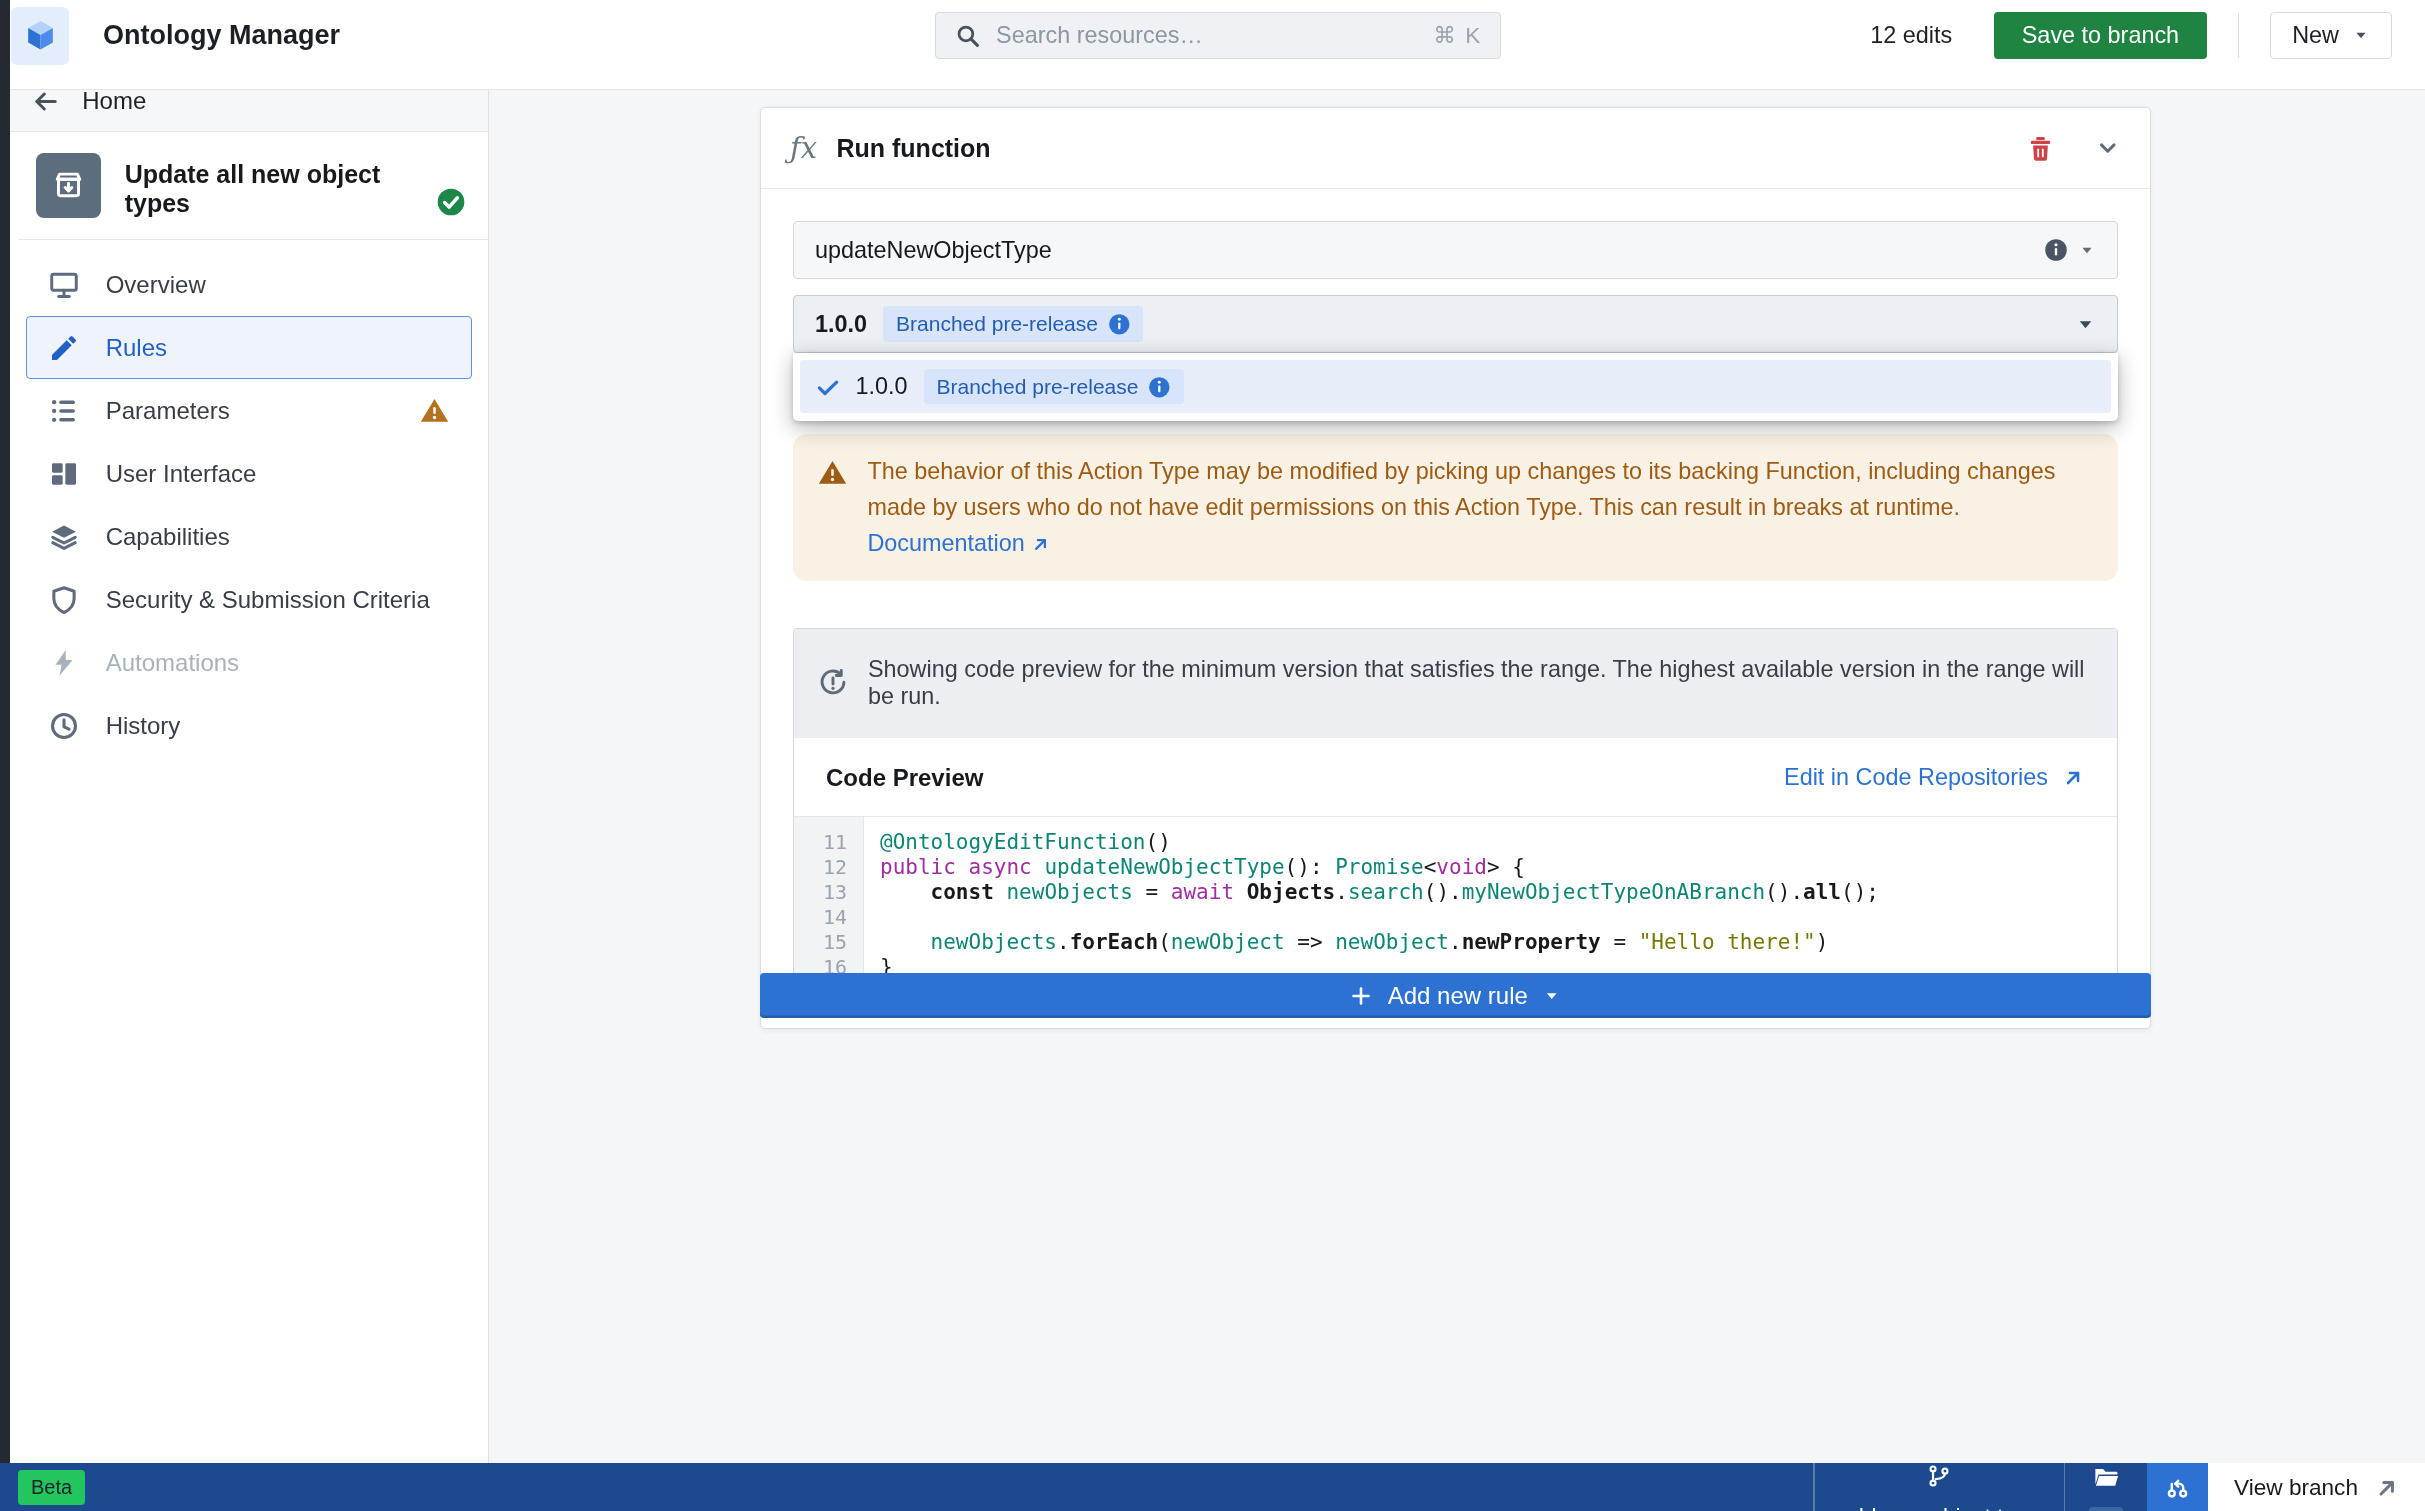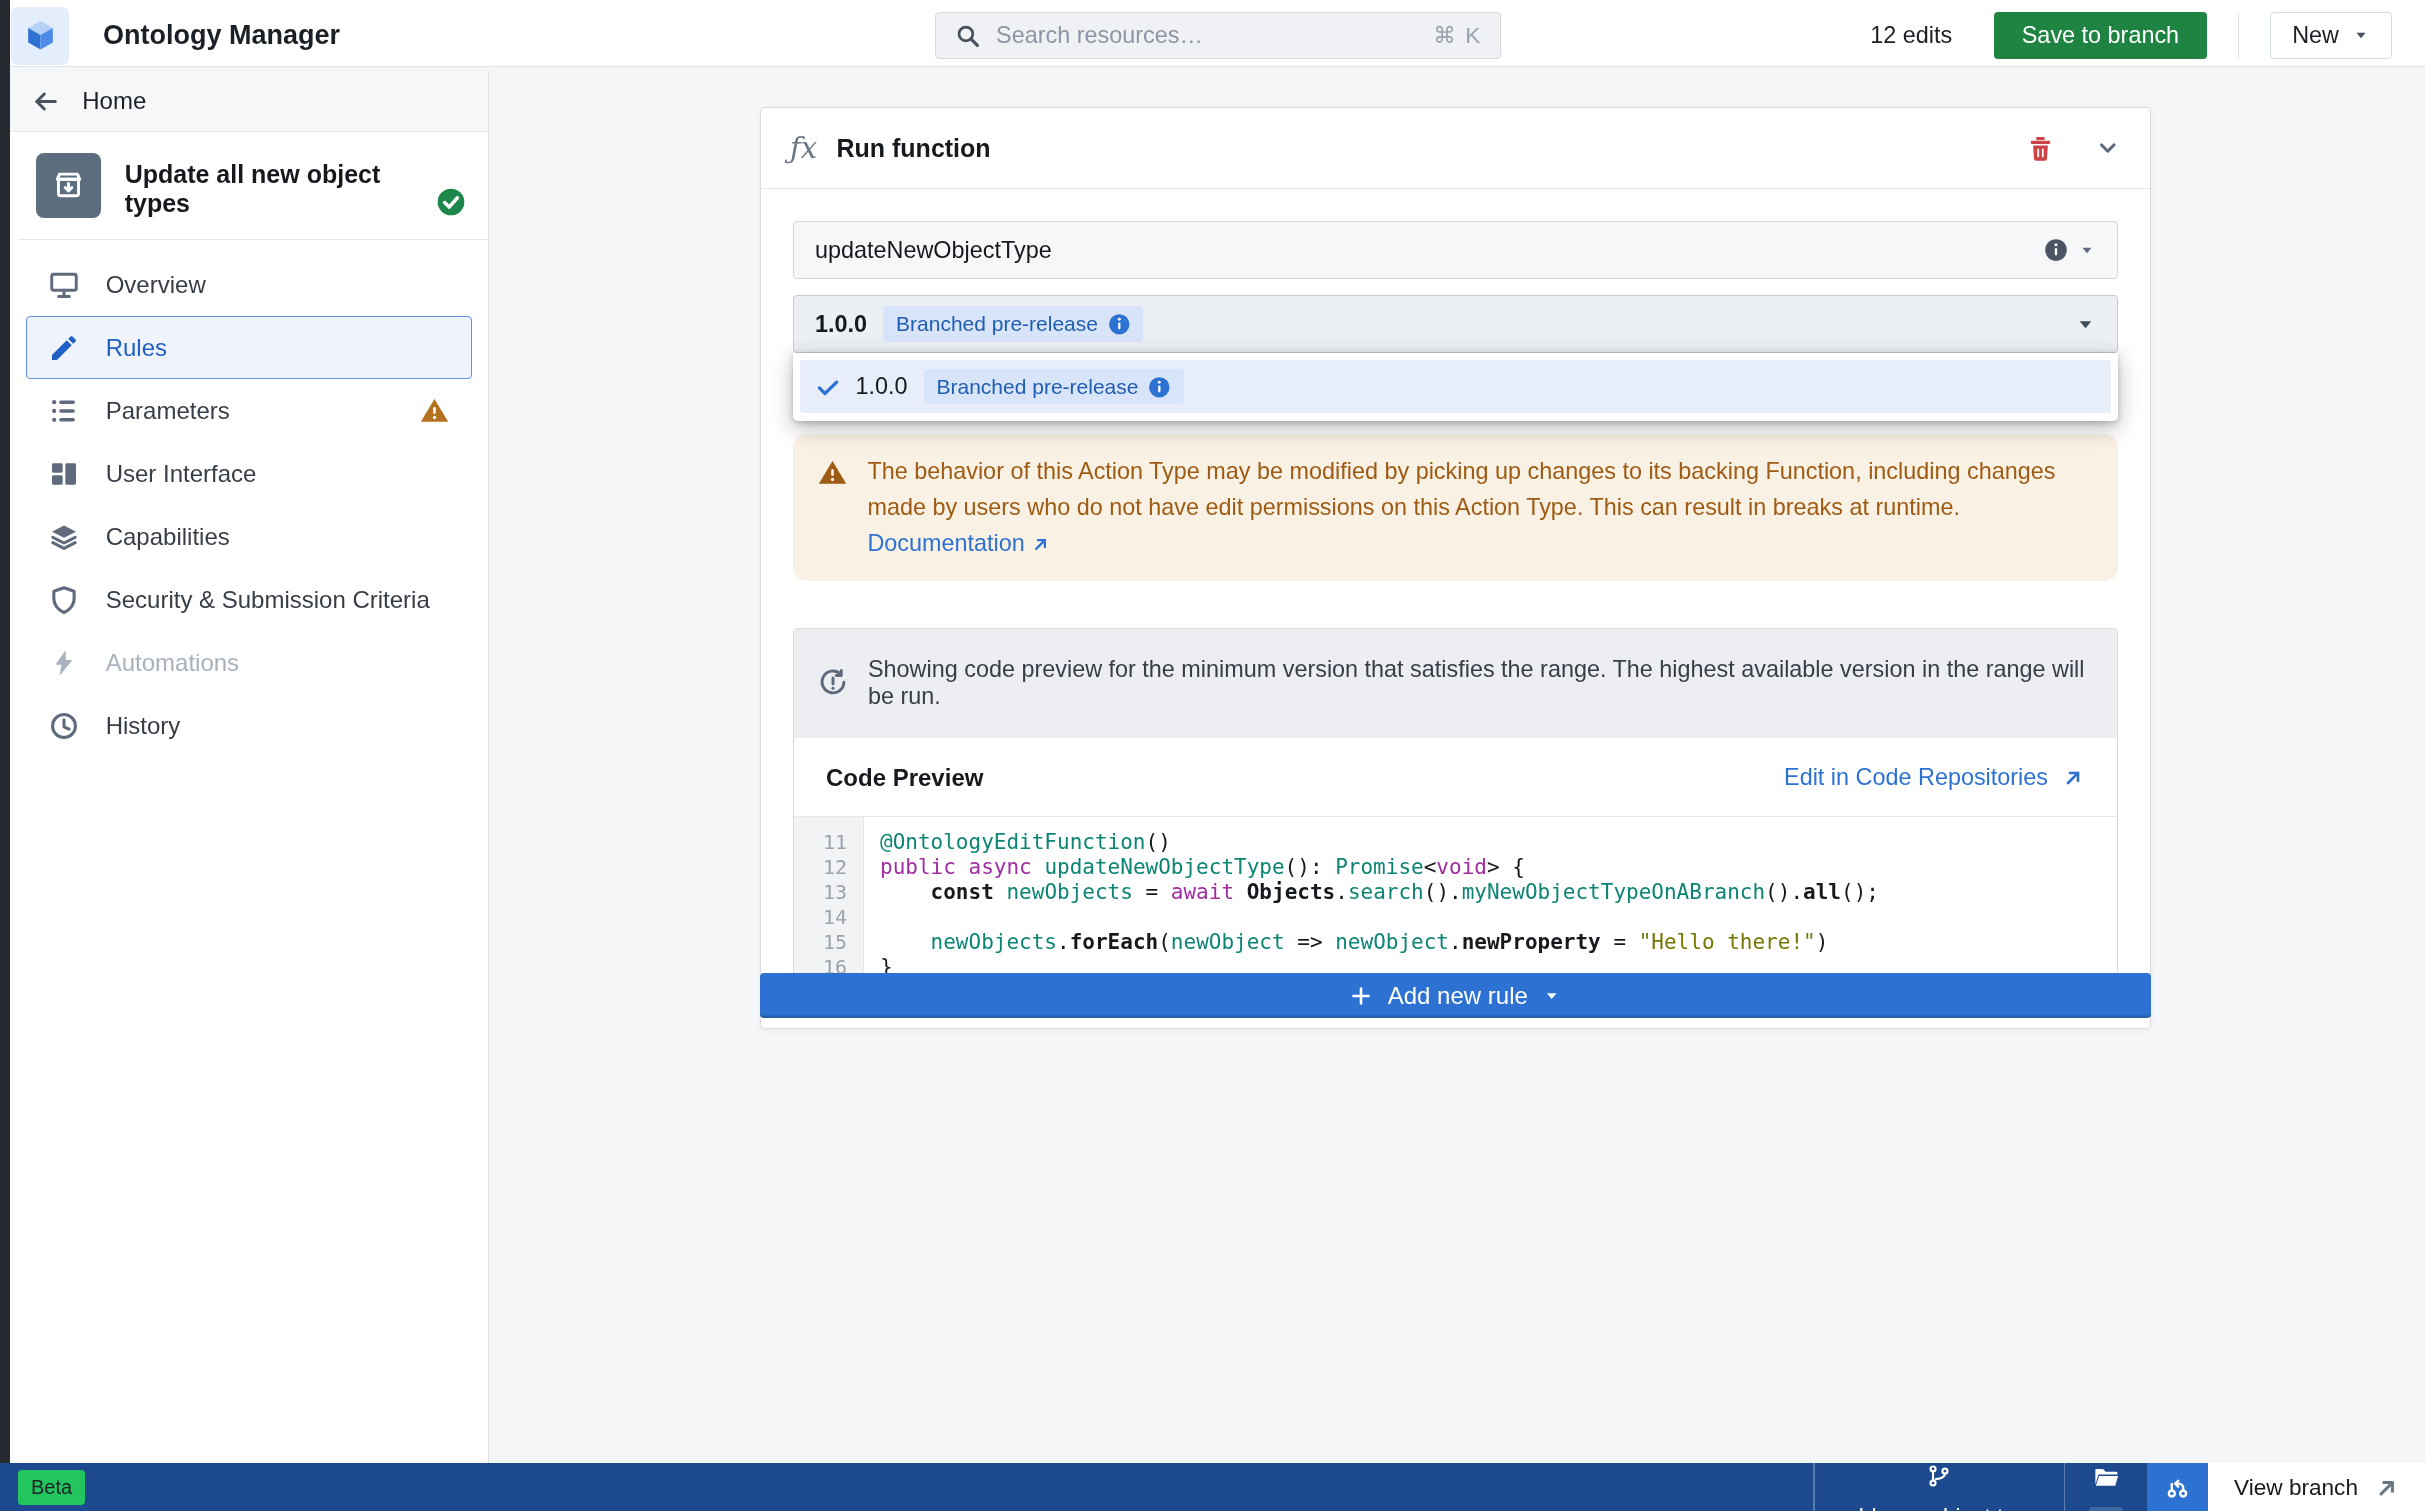--- a/index.html
+++ b/index.html
@@ -1,21 +1,21 @@
 <!DOCTYPE html>
 <html style="font-size:13px"><head>
 <meta charset="utf-8">
 <style>
   * { box-sizing: border-box; margin: 0; padding: 0; }
   html,body { width:2426px; height:1512px; overflow:hidden; }
   body { font-family:"Liberation Sans", sans-serif; background:#F5F6F8; color:#1C2127; position:relative; }
   svg { display:block; }
 
   
-  .topbar { position:absolute; top:0; left:0; width:2426px; height:67px; background:#FFFFFF; border-bottom:1.6px solid #E1E5E9; z-index:20; }
+  .topbar { position:absolute; top:0; left:0; width:2426px; height:90px; background:#FFFFFF; border-bottom:1.6px solid #E1E5E9; z-index:20; }
   .logo-tile { position:absolute; left:11.3px; top:6.5px; width:58px; height:58px; background:#E4EDFB; border-radius:6.5px; display:flex; align-items:center; justify-content:center; cursor:pointer; }
   .app-title { position:absolute; left:103px; top:0; height:70px; display:flex; align-items:center; font-size:27px; font-weight:bold; color:#1B2026; }
   .searchbox { position:absolute; left:935px; top:12px; width:566px; height:47px; background:#EFF1F4; border:1.6px solid #D5DAE0; border-radius:4px; display:flex; align-items:center; padding:0 18px; }
   .searchbox input { flex:1; border:none; outline:none; background:transparent; font-size:23.4px; color:#1C2127; font-family:"Liberation Sans", sans-serif; margin-left:14.6px; }
   .searchbox input::placeholder { color:#8C96A4; }
   .kbd { font-size:22.6px; color:#9AA3B0; letter-spacing:1.6px; white-space:nowrap; }
   .topbar-right { position:absolute; right:34px; top:0; height:70px; display:flex; align-items:center; }
   .edits { font-size:23.4px; color:#1C2127; margin-right:42px; }
   .btn-green { height:47px; padding:0 27.5px; background:#1F8442; color:#FFFFFF; border:none; border-radius:4px; font-size:23.4px; font-family:"Liberation Sans", sans-serif; cursor:pointer; }
   .vdiv { width:1.6px; height:45px; background:#DDE1E6; margin:0 31px; }

